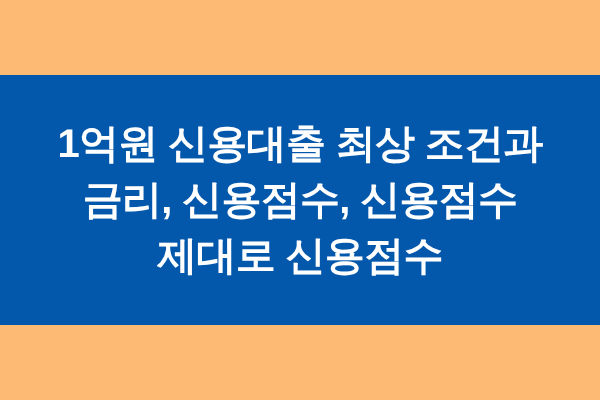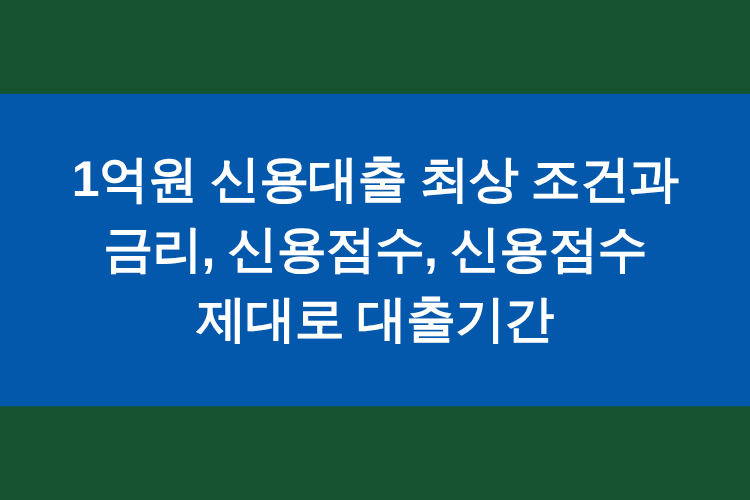--- a/index.html
+++ b/index.html
@@ -12,21 +12,21 @@
     width: 600px;
     height: 400px;
     overflow: hidden;
     font-family: "Liberation Sans", "DejaVu Sans", sans-serif;
   }
 
   #canvas {
     position: relative;
     width: 600px;
     height: 400px;
-    background: #14532d;
+    background: #fdba74;
     overflow: hidden;
   }
 
   
   #banner {
     position: absolute;
     left: 0;
     top: 75px;
     width: 600px;
     height: 250px;
@@ -60,18 +60,18 @@
 </head>
 <body>
 
 <div id="canvas">
 
   <div id="banner">
 
     <div id="title-block">
       <span class="title-line">1억원 신용대출 최상 조건과</span>
       <span class="title-line">금리, 신용점수, 신용점수</span>
-      <span class="title-line">제대로 대출기간</span>
+      <span class="title-line">제대로 신용점수</span>
     </div>
 
   </div>
 
 </div>
 
 </body></html>

